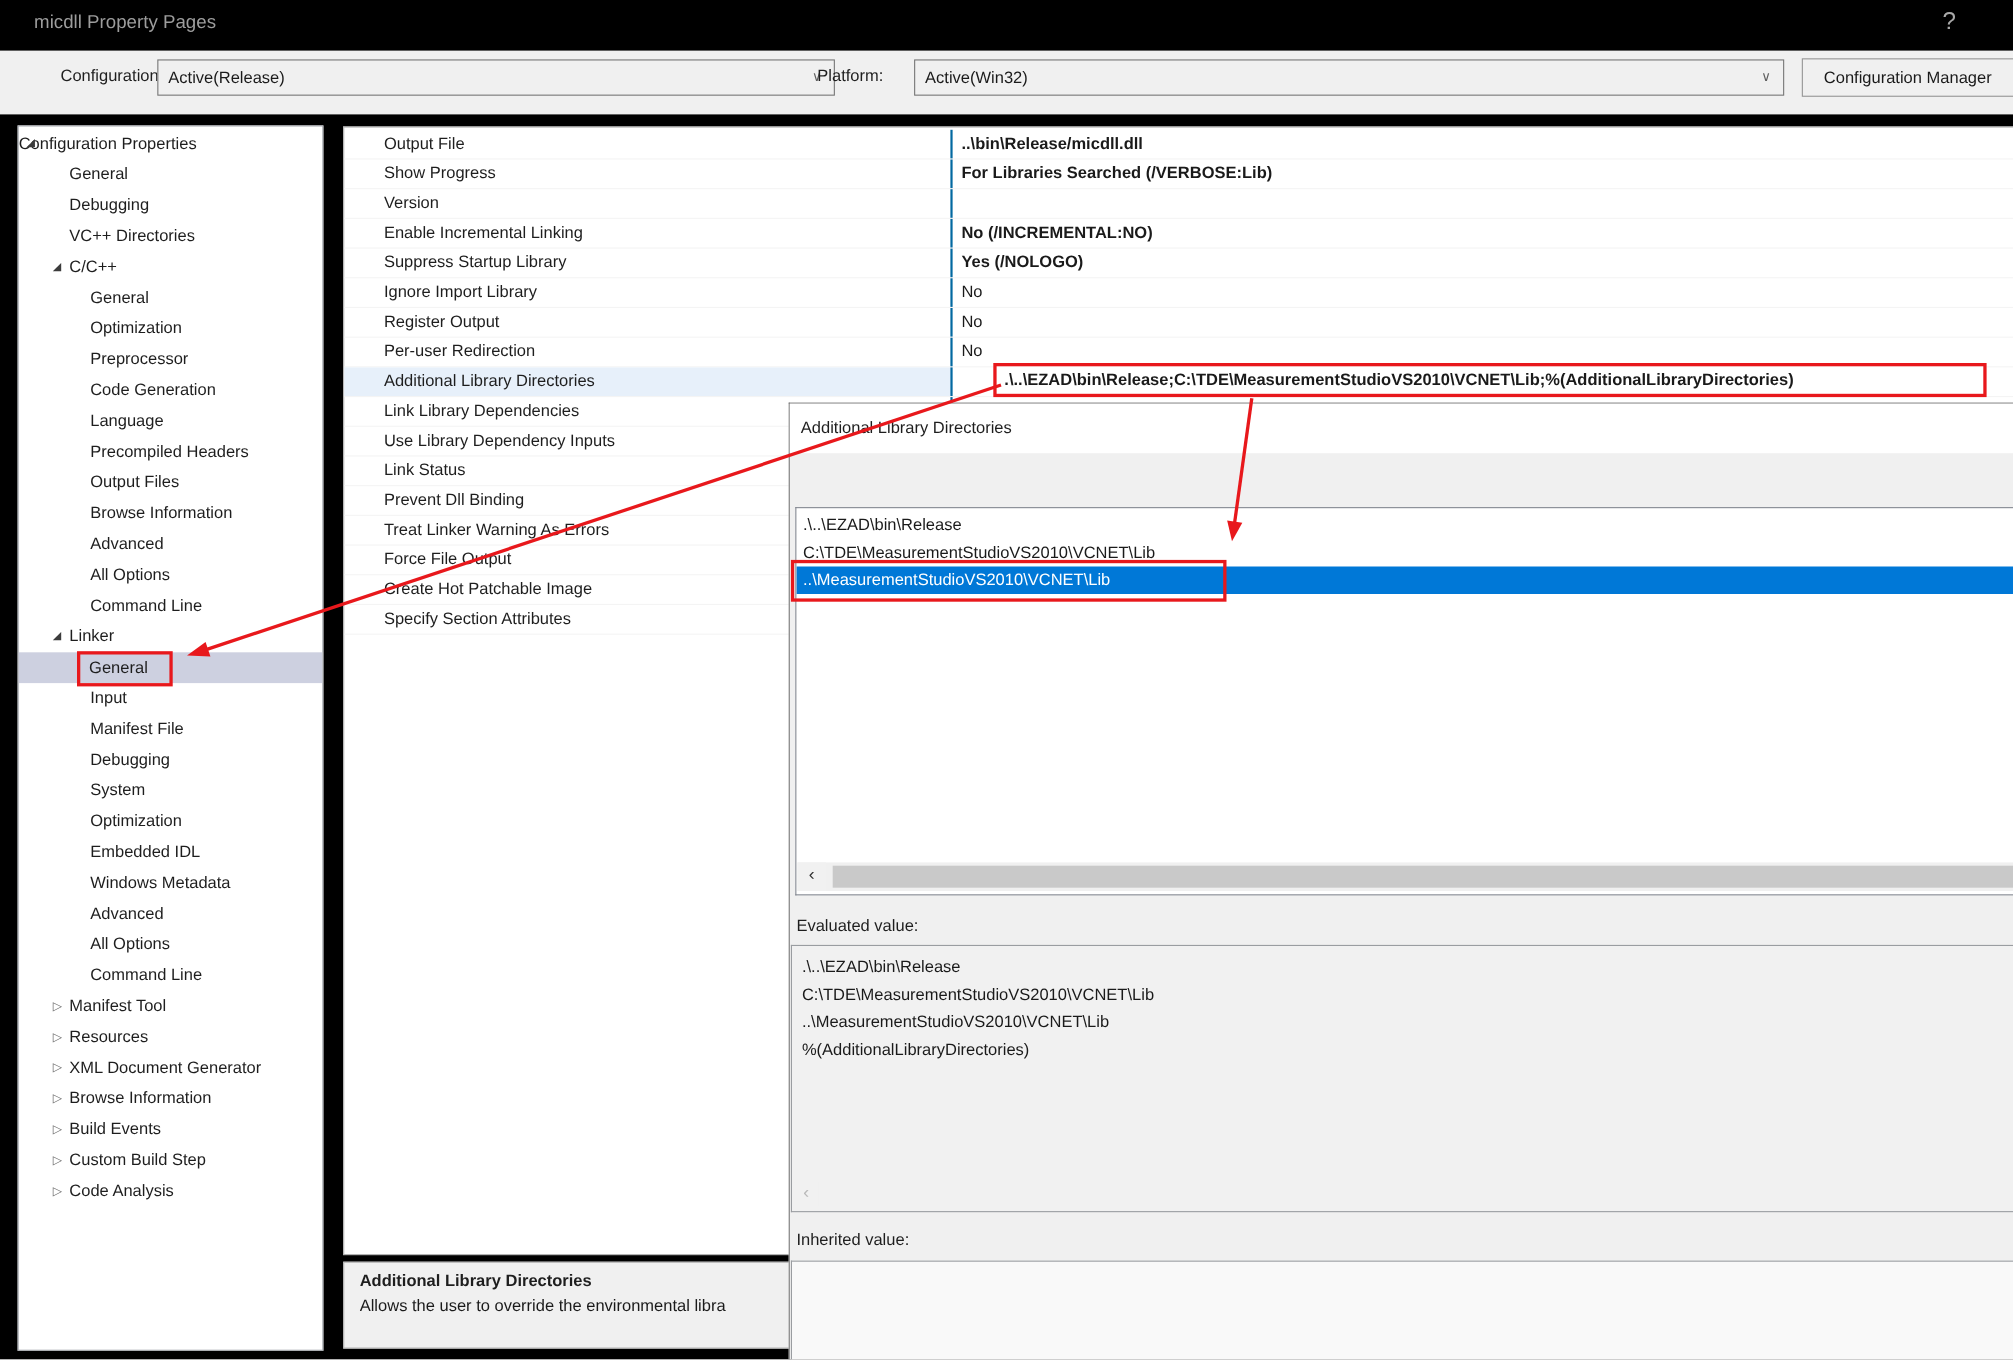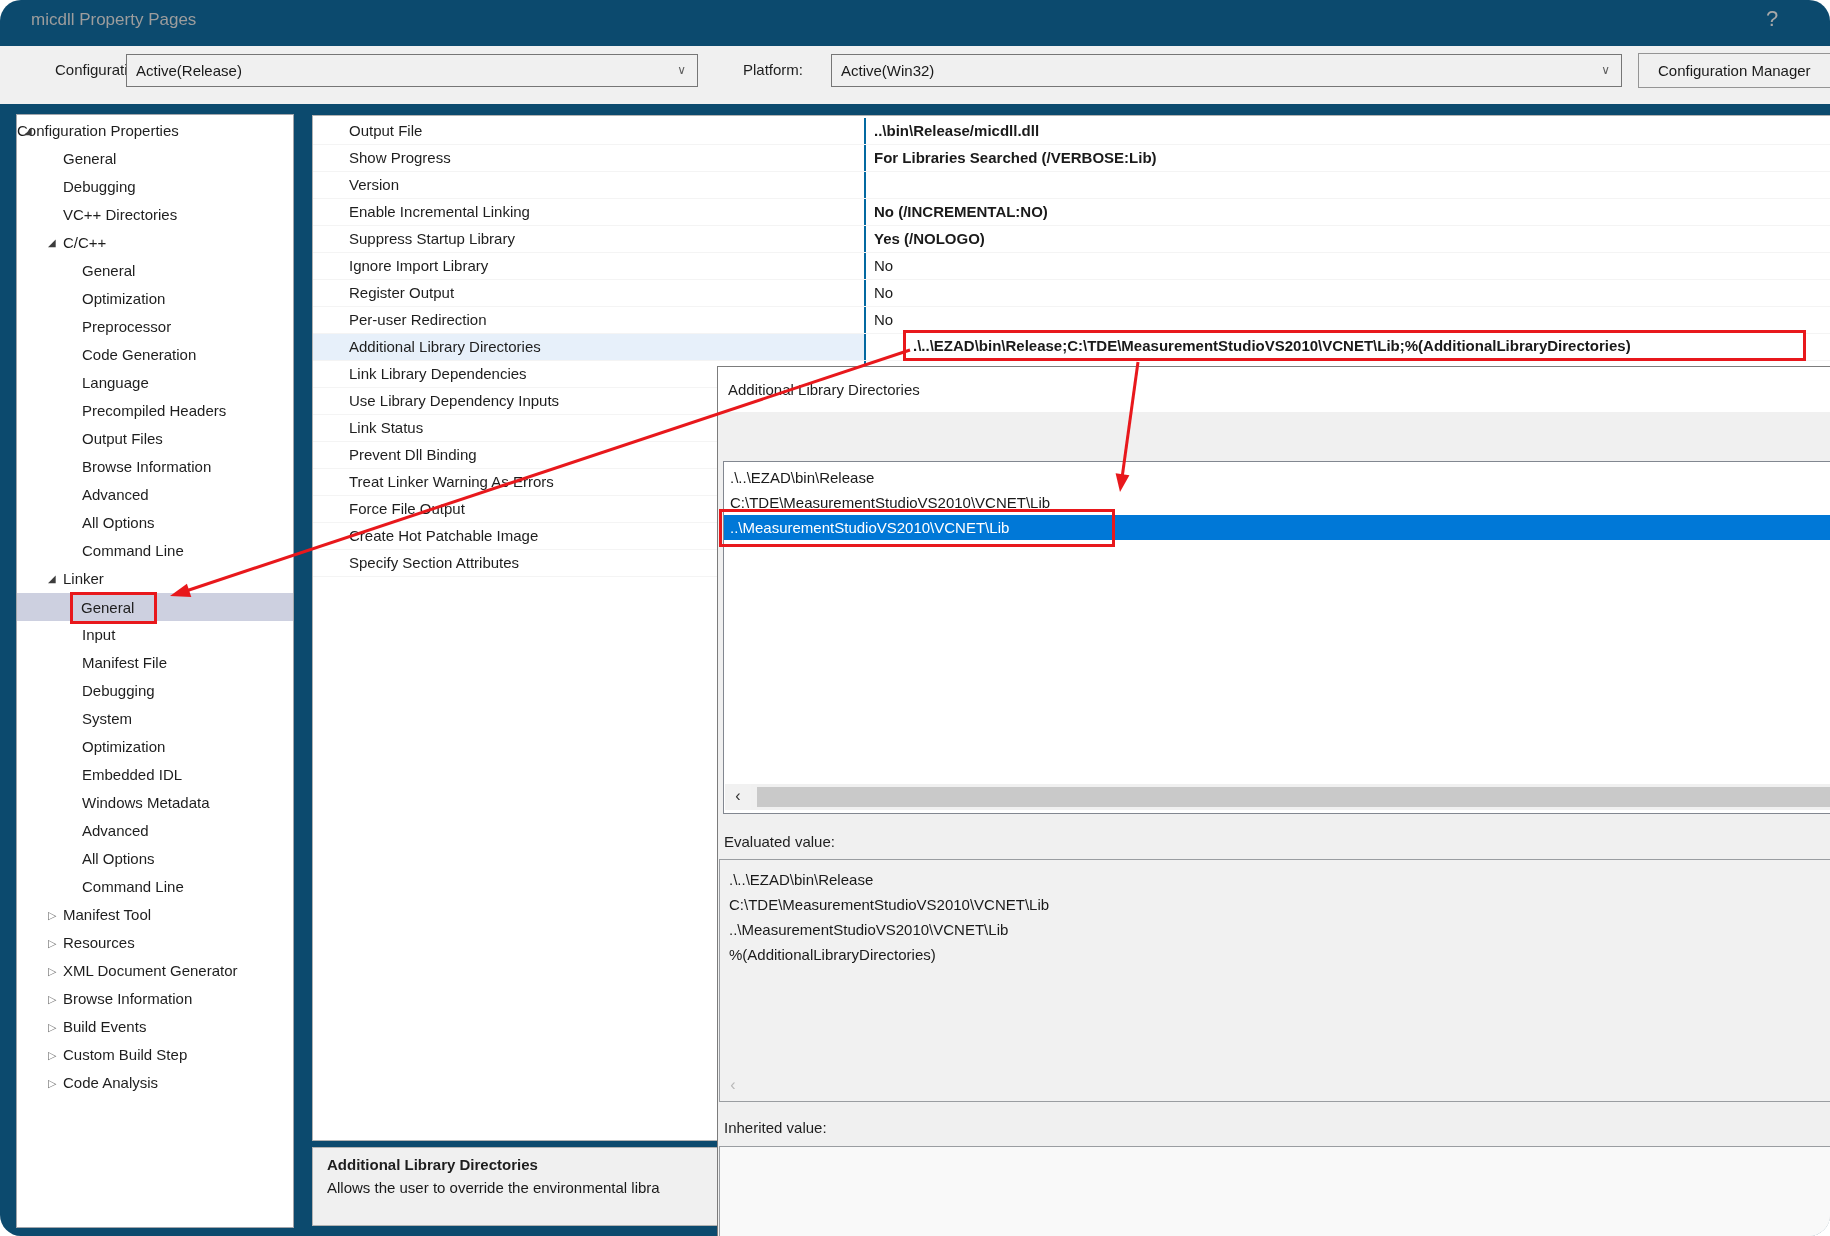--- a/index.html
+++ b/index.html
@@ -1,36 +1,36 @@
 <!DOCTYPE html>
 <html><head>
 <meta charset="utf-8">
 <style>
   * { margin:0; padding:0; box-sizing:border-box; }
   html,body { background:#ffffff; }
   .page {
     position:relative; width:1830px; height:1236px; overflow:hidden;
-    background:#0c4a6e; font-family:"Liberation Sans", sans-serif;
-    font-size:15px; color:#1a1a1a;border-radius:21px;
+    background:#000000; font-family:"Liberation Sans", sans-serif;
+    font-size:15px; color:#1a1a1a;
   }
 
   
   .win-title { position:absolute; left:31px; top:10px; font-size:17px; color:#9d9d9d; }
   .help-glyph { position:absolute; left:1766px; top:6px; font-size:22px; color:#a8a8a8; cursor:default; }
 
   
   .toolbar { position:absolute; left:0; top:46px; width:1830px; height:58px; background:#f0f0f0; }
   .tb-label { position:absolute; top:15px; color:#1e1e1e; }
   .lbl-config { left:16px;margin-left:39px; }
   .lbl-platform { left:743px; }
   .combo {
     position:absolute; top:8px; height:33px; background:#f0f0f0;
     border:1px solid #767676; line-height:31px; padding-left:9px; cursor:default;
   }
-  .combo-config { left:126px; width:572px; }
+  .combo-config { left:143px; width:616px; }
   .combo-platform { left:831px; width:791px; }
   .combo .chev { position:absolute; right:11px; top:0; font-size:12px; color:#5f5f5f; }
   .btn-cfg-mgr {
     position:absolute; left:1638px; top:7px; width:240px; height:35px;
     background:#f0f0f0; border:1px solid #959595; line-height:33px; padding-left:19px;
     white-space:nowrap; overflow:hidden;
   }
 
   
   .tree {

